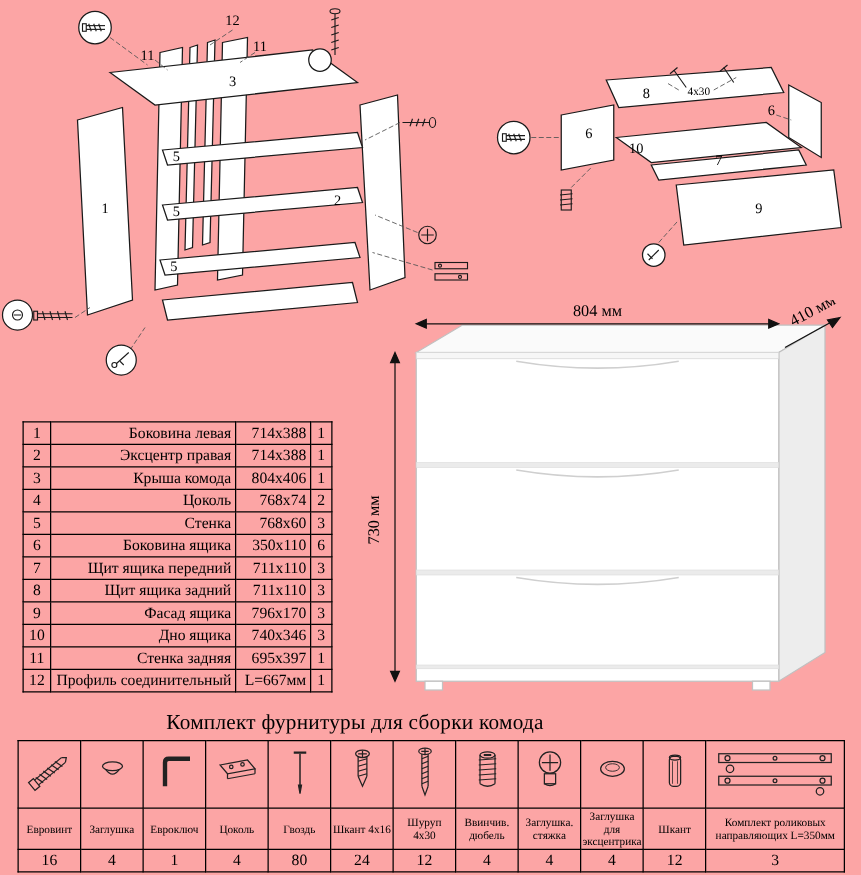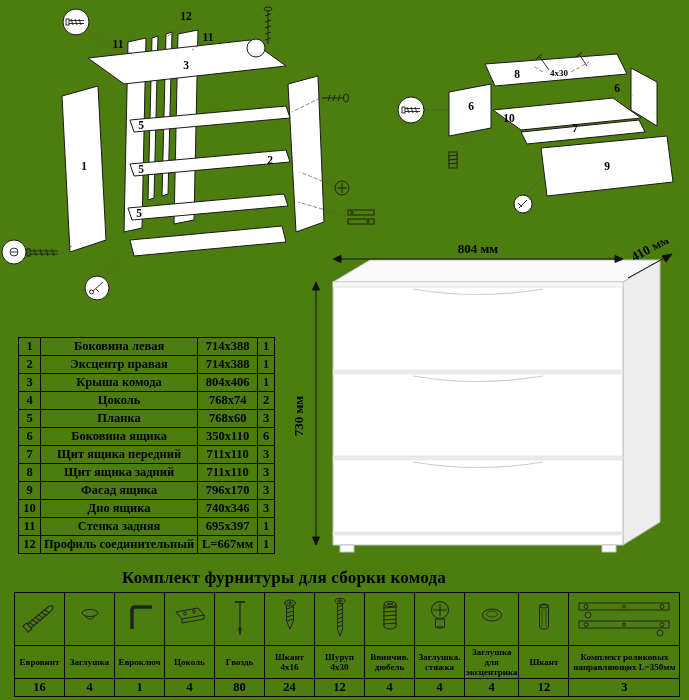--- a/index.html
+++ b/index.html
@@ -1,28 +1,28 @@
 <!DOCTYPE html>
 <html><head>
 <meta charset="utf-8">
 <style>
   * { margin:0; padding:0; box-sizing:border-box; }
   html,body { background:#fff; }
   body { width:689px; height:700px; position:relative; overflow:hidden;
          font-family:"Liberation Serif", serif; color:#000; }
-  .sheet { position:relative; width:689px; height:700px; background:#4d7c0f;font-weight:bold; }
+  .sheet { position:relative; width:689px; height:700px; background:#fca5a5; }
   .abs { position:absolute; }
 
   
   .parts-table { border-collapse:collapse; table-layout:fixed; }
   .parts-table td { border:1px solid #000; font-size:12.5px; height:18px;
                     padding:0 3px; line-height:1.05; white-space:nowrap; overflow:hidden; }
   .parts-table .c-num  { width:22px;  text-align:center; }
-  .parts-table .c-name { width:148px; text-align:center; }
-  .parts-table .c-size { width:60px;  text-align:center; }
+  .parts-table .c-name { width:148px; text-align:right; }
+  .parts-table .c-size { width:60px;  text-align:right; }
   .parts-table .c-qty  { width:17px;  text-align:center; }
 
   
   .hw-title { width:568px; text-align:center; font-size:17px; letter-spacing:.2px; }
   .hw-table { border-collapse:collapse; table-layout:fixed; }
   .hw-table td { border:1px solid #000; text-align:center; vertical-align:middle; overflow:hidden; }
   .hw-icons td { height:52px; }
   .hw-names td { height:32px; font-size:9px; line-height:1.12; padding:1px; }
   .hw-qty td   { height:18px; font-size:12.5px;margin-top:45px; }
 
@@ -215,21 +215,21 @@
         <td class="c-qty">1</td>
       </tr>
       <tr>
         <td class="c-num">4</td>
         <td class="c-name">Цоколь</td>
         <td class="c-size">768x74</td>
         <td class="c-qty">2</td>
       </tr>
       <tr>
         <td class="c-num">5</td>
-        <td class="c-name">Планка</td>
+        <td class="c-name">Стенка</td>
         <td class="c-size">768x60</td>
         <td class="c-qty">3</td>
       </tr>
       <tr>
         <td class="c-num">6</td>
         <td class="c-name">Боковина ящика</td>
         <td class="c-size">350x110</td>
         <td class="c-qty">6</td>
       </tr>
       <tr>

